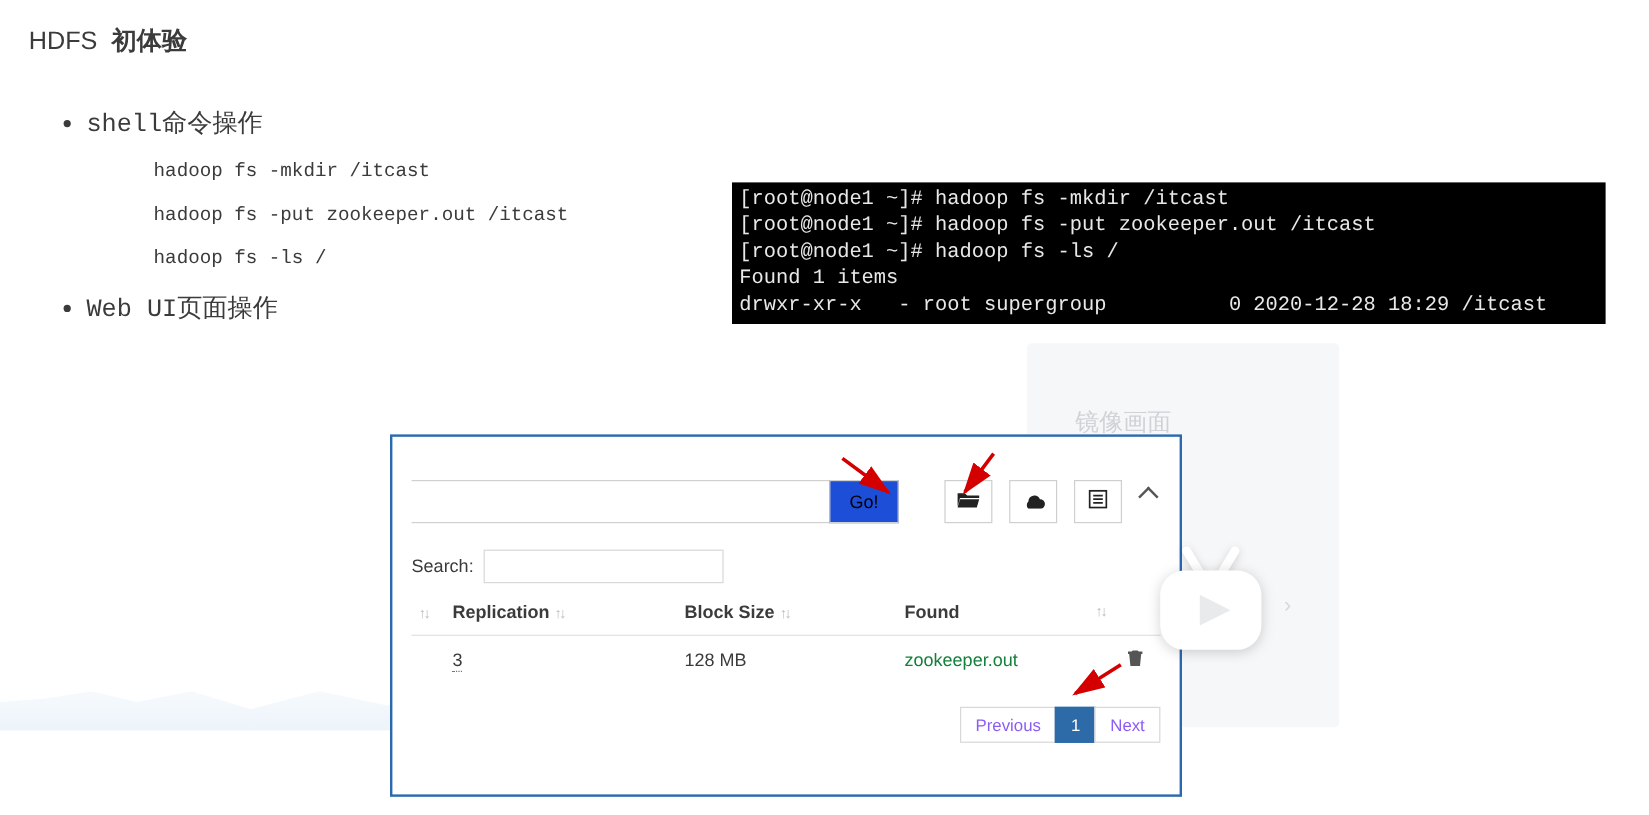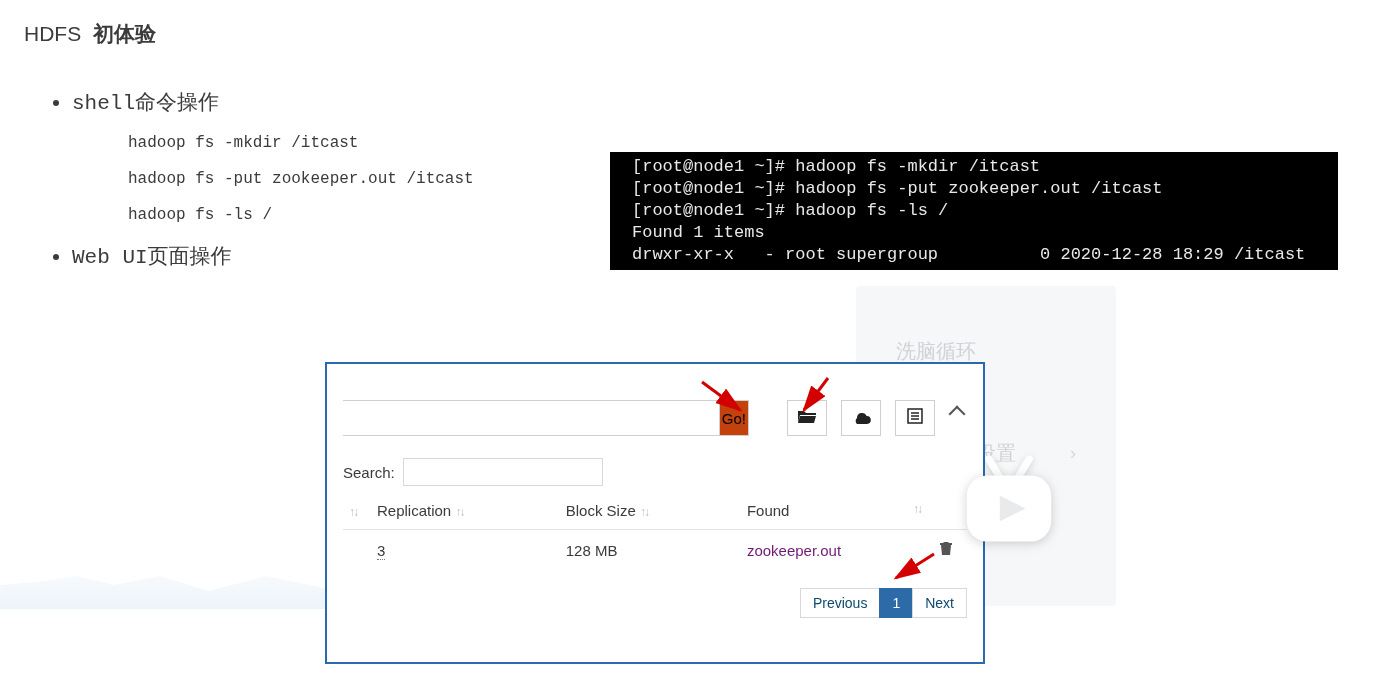--- a/index.html
+++ b/index.html
@@ -23,21 +23,21 @@
   .cmd { font-family: Consolas, "Courier New", monospace; font-size: 16px; margin: 18px 0; }
   .terminal {
     position: absolute;
     left: 610px; top: 152px;
     width: 728px;
     background: #000;
     color: #e8e8e8;
     font-family: Consolas, "Courier New", monospace;
     font-size: 17px;
     line-height: 1.3;
-    padding: 4px 22px;
+    padding: 4px 6px;
     white-space: pre;
   }
   .browser-wrap {
     position: absolute;
     left: 325px; top: 362px;
     width: 660px; height: 302px;
     border: 2px solid #2a68b0;
     background: #fff;
     padding: 36px 16px 14px 16px;
   }
@@ -45,23 +45,23 @@
   .path-input {
     flex: 1 1 auto;
     border: 1px solid #d0d0d0;
     border-right: none;
     border-left: none;
     height: 36px;
   }
   .go-btn {
     border: 1px solid #cfcfcf;
     height: 36px;
-    padding: 0 2px;
+    padding: 0 16px;
     font-size: 15px;
-    background: #c2410c;
+    background: #1d4ed8;
     margin-left: -14px;
   }
   .iconbtn {
     width: 40px; height: 36px;
     border: 1px solid #cfcfcf;
     display: flex; align-items: center; justify-content: center;
     background: #fff;
     font-size: 17px;
   }
   .cursor-arrow { width: 16px; height: 24px; position: relative; align-self: center; margin-left: 2px; }
@@ -69,29 +69,29 @@
     content: "";
     position: absolute; top: 2px; left: 0;
     border-left: 2px solid #555; border-top: 2px solid #555;
     width: 10px; height: 10px;
     transform: rotate(45deg);
   }
   .search-row { display: flex; align-items: center; margin: 22px 0 10px 0; gap: 8px; }
   .search-label { font-size: 15px; color: #3a3a3a; }
   .search-box { width: 200px; height: 28px; border: 1px solid #d8d8d8; }
   table.data { width: 100%; border-collapse: collapse; margin-top: 4px; }
-  table.data th { text-align: left; font-weight: 400; font-size: 15px; padding: 6px 6px 10px 6px; border-bottom: 1px solid #e4e4e4; position: relative; }
+  table.data th { text-align: left; font-weight: 700; font-size: 15px; padding: 6px 6px 10px 6px; border-bottom: 1px solid #e4e4e4; position: relative; }
   table.data td { padding: 10px 6px; font-size: 15px; }
   .sort { color: #bdbdbd; font-size: 12px; letter-spacing: -2px; display: inline-block; width: 14px; }
   .sort::before { content: "↑↓"; }
   .rep-link { border-bottom: 1px dotted #777; }
-  .name-link { color: #701a75; }
+  .name-link { color: #15803d; }
   .trash { color: #555; font-size: 16px; }
   .pager { display: flex; justify-content: flex-end; margin-top: 18px; }
-  .pager .pbtn { border: 1px solid #d8d8d8; padding: 6px 12px; font-size: 14px; color: #0c4a6e; background:#fff; margin-left:-1px; }
+  .pager .pbtn { border: 1px solid #d8d8d8; padding: 6px 12px; font-size: 14px; color: #8b5cf6; background:#fff; margin-left:-1px; }
   .pager .pbtn.active { background: #2d6aa8; color: #fff; border-color:#2d6aa8; }
   .red-arrow { position: absolute; }
   .red-arrow svg { display: block; }
   
   .float-panel {
     position: absolute;
     left: 856px; top: 286px;
     width: 260px; height: 320px;
     background: rgba(245,246,247,0.92);
     border-radius: 4px;
@@ -139,20 +139,23 @@
   </li>
 </ul>
 
 <div class="terminal"><span>[root@node1 ~]# hadoop fs -mkdir /itcast</span>
 <span>[root@node1 ~]# hadoop fs -put zookeeper.out /itcast</span>
 <span>[root@node1 ~]# hadoop fs -ls /</span>
 <span>Found 1 items</span>
 <span>drwxr-xr-x   - root supergroup          0 2020-12-28 18:29 /itcast</span></div>
 
 <div class="float-panel">
+  <div class="item">
+      <span>镜像画面</span>
+    </div>
   <div class="item">
       <span>洗脑循环</span>
     </div>
   <div class="item">
       <span>自动开播</span>
     </div>
   <div class="item">
       <span>更多播放设置</span>
       <span class="chev">›</span>
     </div>

